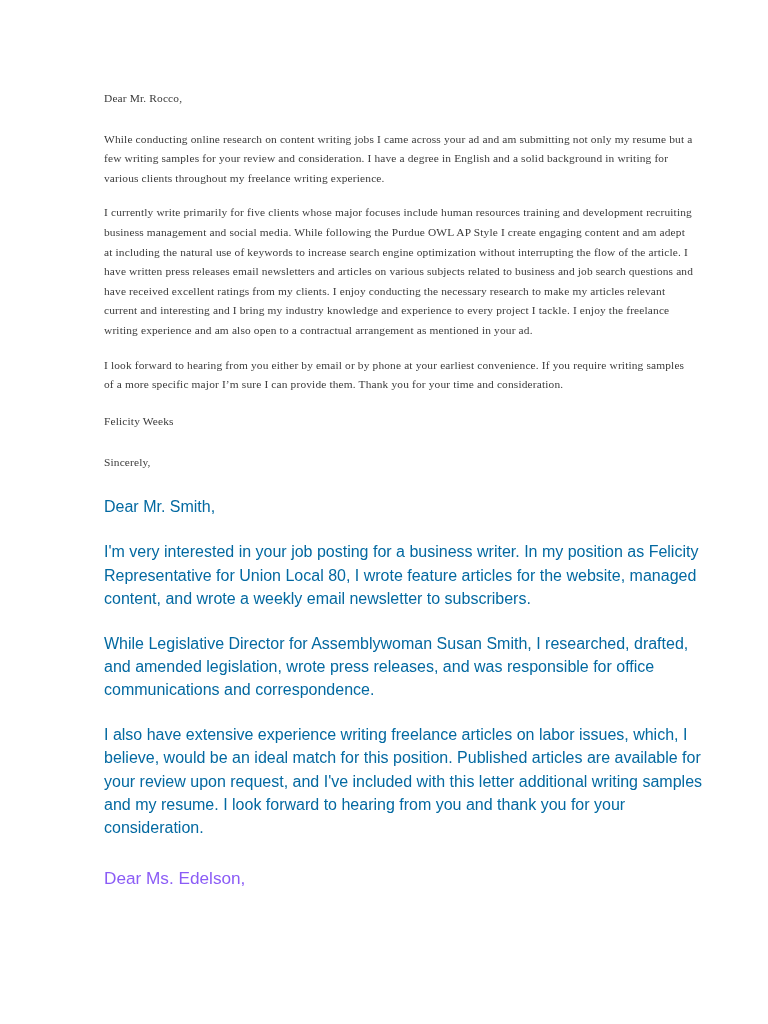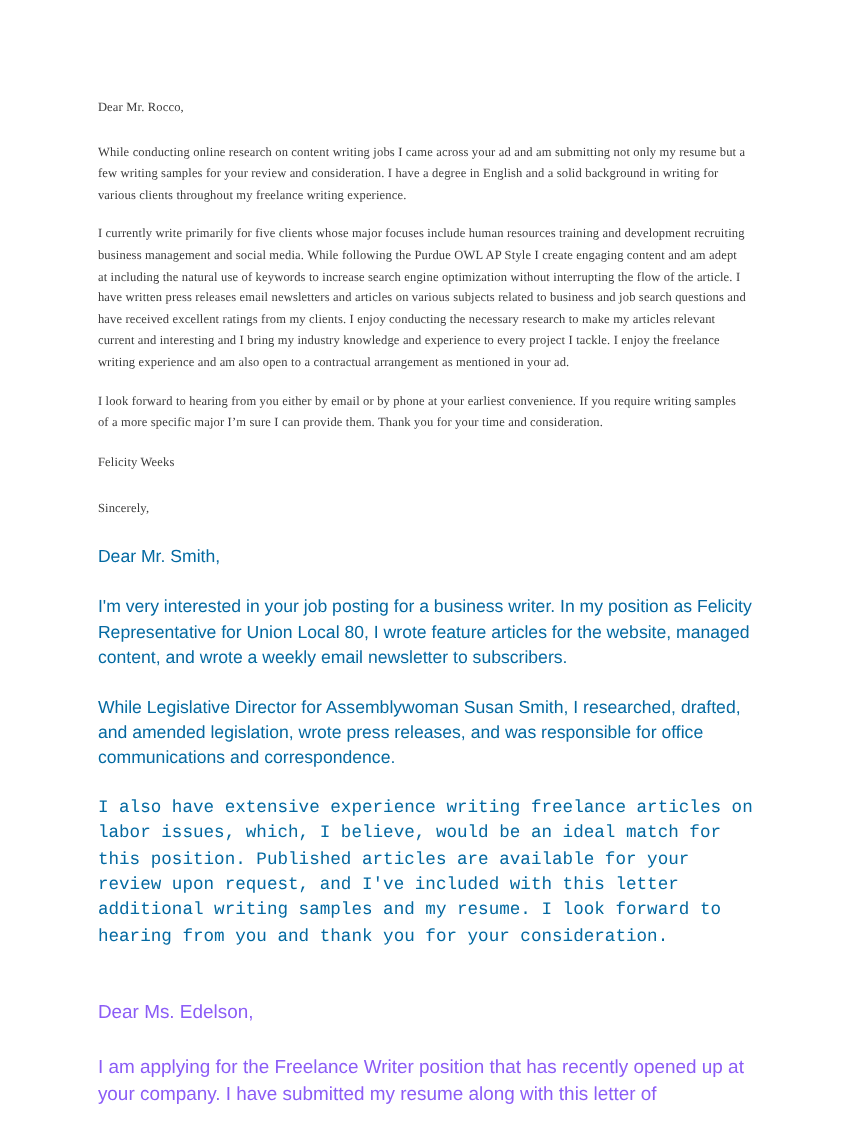--- a/index.html
+++ b/index.html
@@ -19,21 +19,21 @@
   .page {
     position: relative;
     width: 768px;
     height: 1024px;
     background: #ffffff;
     box-sizing: border-box;
   }
 
   .doc-body {
     position: absolute;
-    left: 89px;
+    left: 104px;
     top: 89px;
     width: 604px;
   }
 
   
   .letter-serif {
     font-family: "Liberation Serif", serif;
     font-size: 11.4px;
     line-height: 19.6px;
     color: #3a3a3a;
@@ -65,22 +65,21 @@
     color: #0369a1;
     width: 604px;
   }
   .letter-sans p {
     margin: 0 0 21px 0;
   }
   .letter-sans p.salutation {
     margin-bottom: 22px;
   }
   .letter-sans p.last {
-    margin-bottom: 44px;
-    font-family: Liberation Mono, monospace;
+    margin-bottom: 26px;
   }
 
   
   .letter-sans-lg {
     font-family: "Liberation Sans", sans-serif;
     font-size: 17.2px;
     line-height: 25.4px;
     color: #8b5cf6;
     width: 604px;
   }
@@ -111,17 +110,16 @@
 
     <section class="letter-sans">
       <p class="salutation">Dear Mr. Smith,</p>
       <p>I'm very interested in your job posting for a business writer. In my position as Felicity Representative for Union Local 80, I wrote feature articles for the website, managed content, and wrote a weekly email newsletter to subscribers.</p>
       <p>While Legislative Director for Assemblywoman Susan Smith, I researched, drafted, and amended legislation, wrote press releases, and was responsible for office communications and correspondence.</p>
       <p class="last">I also have extensive experience writing freelance articles on labor issues, which, I believe, would be an ideal match for this position. Published articles are available for your review upon request, and I've included with this letter additional writing samples and my resume. I look forward to hearing from you and thank you for your consideration.</p>
     </section>
 
     <section class="letter-sans-lg">
       <p class="salutation">Dear Ms. Edelson,</p>
-      <p>I am applying for the Freelance Writer position that has recently opened up at your company. I have submitted my resume along with this letter of</p>
     </section>
 
   </div>
 </div>
 
 </body></html>

